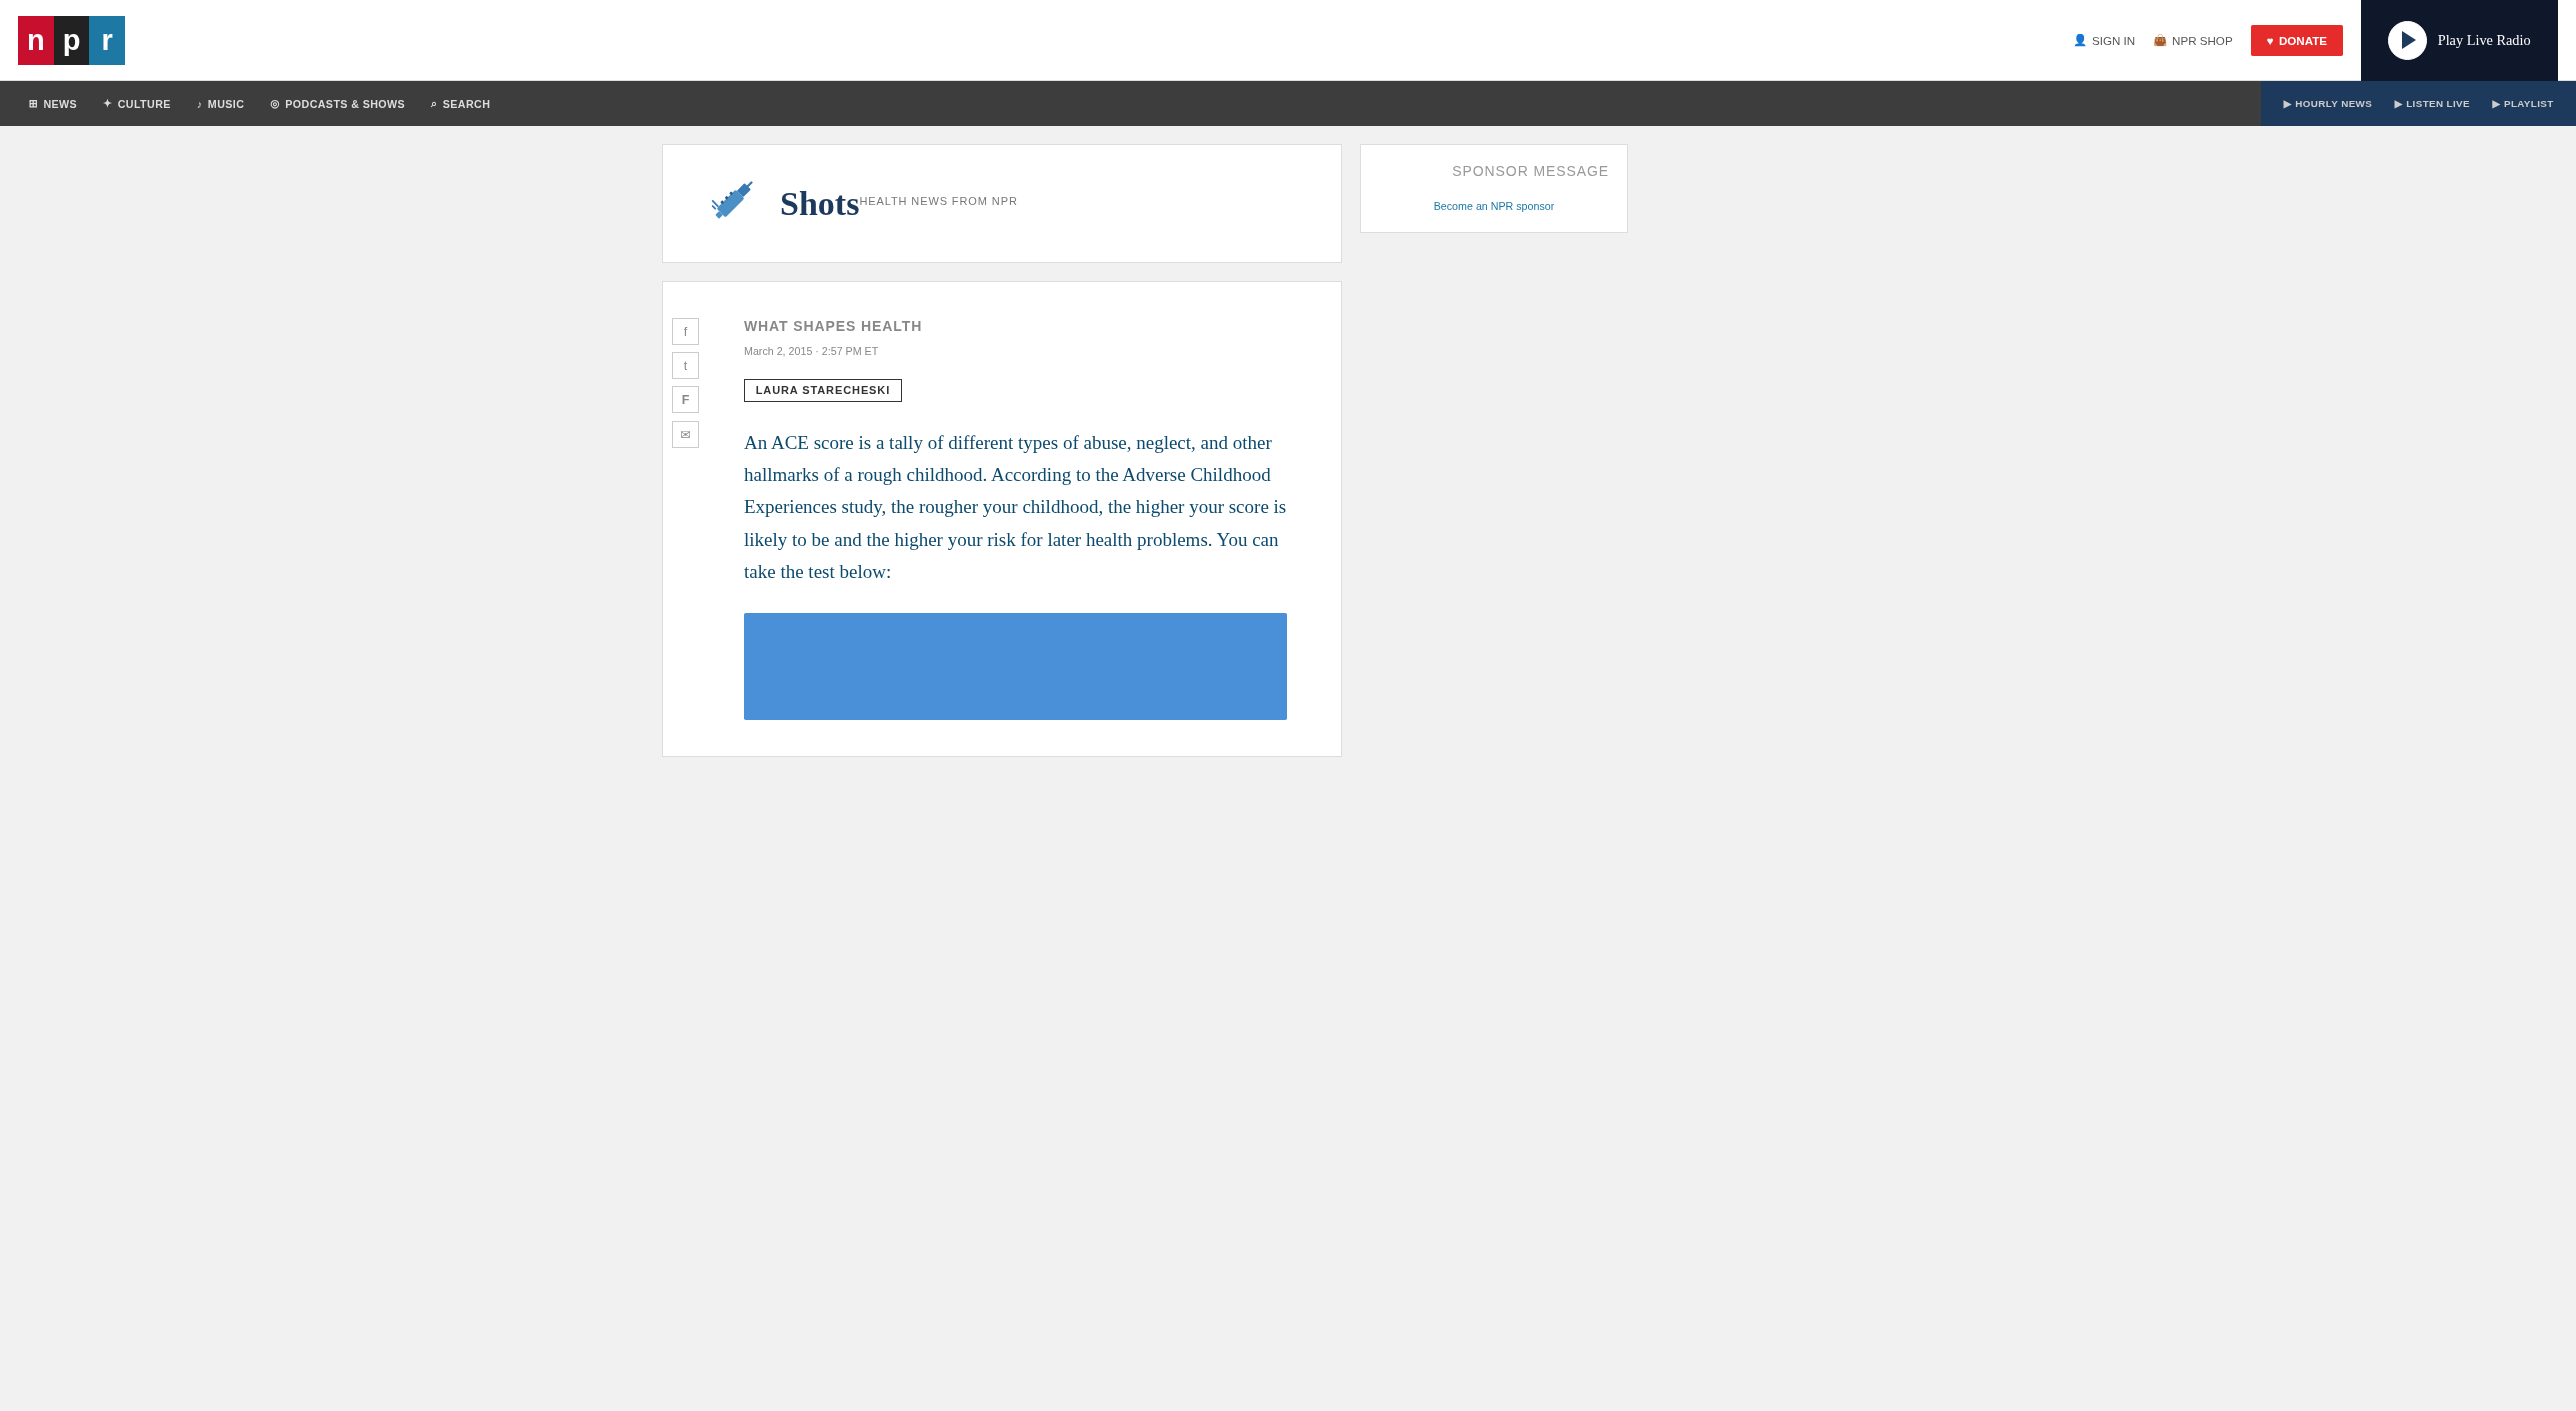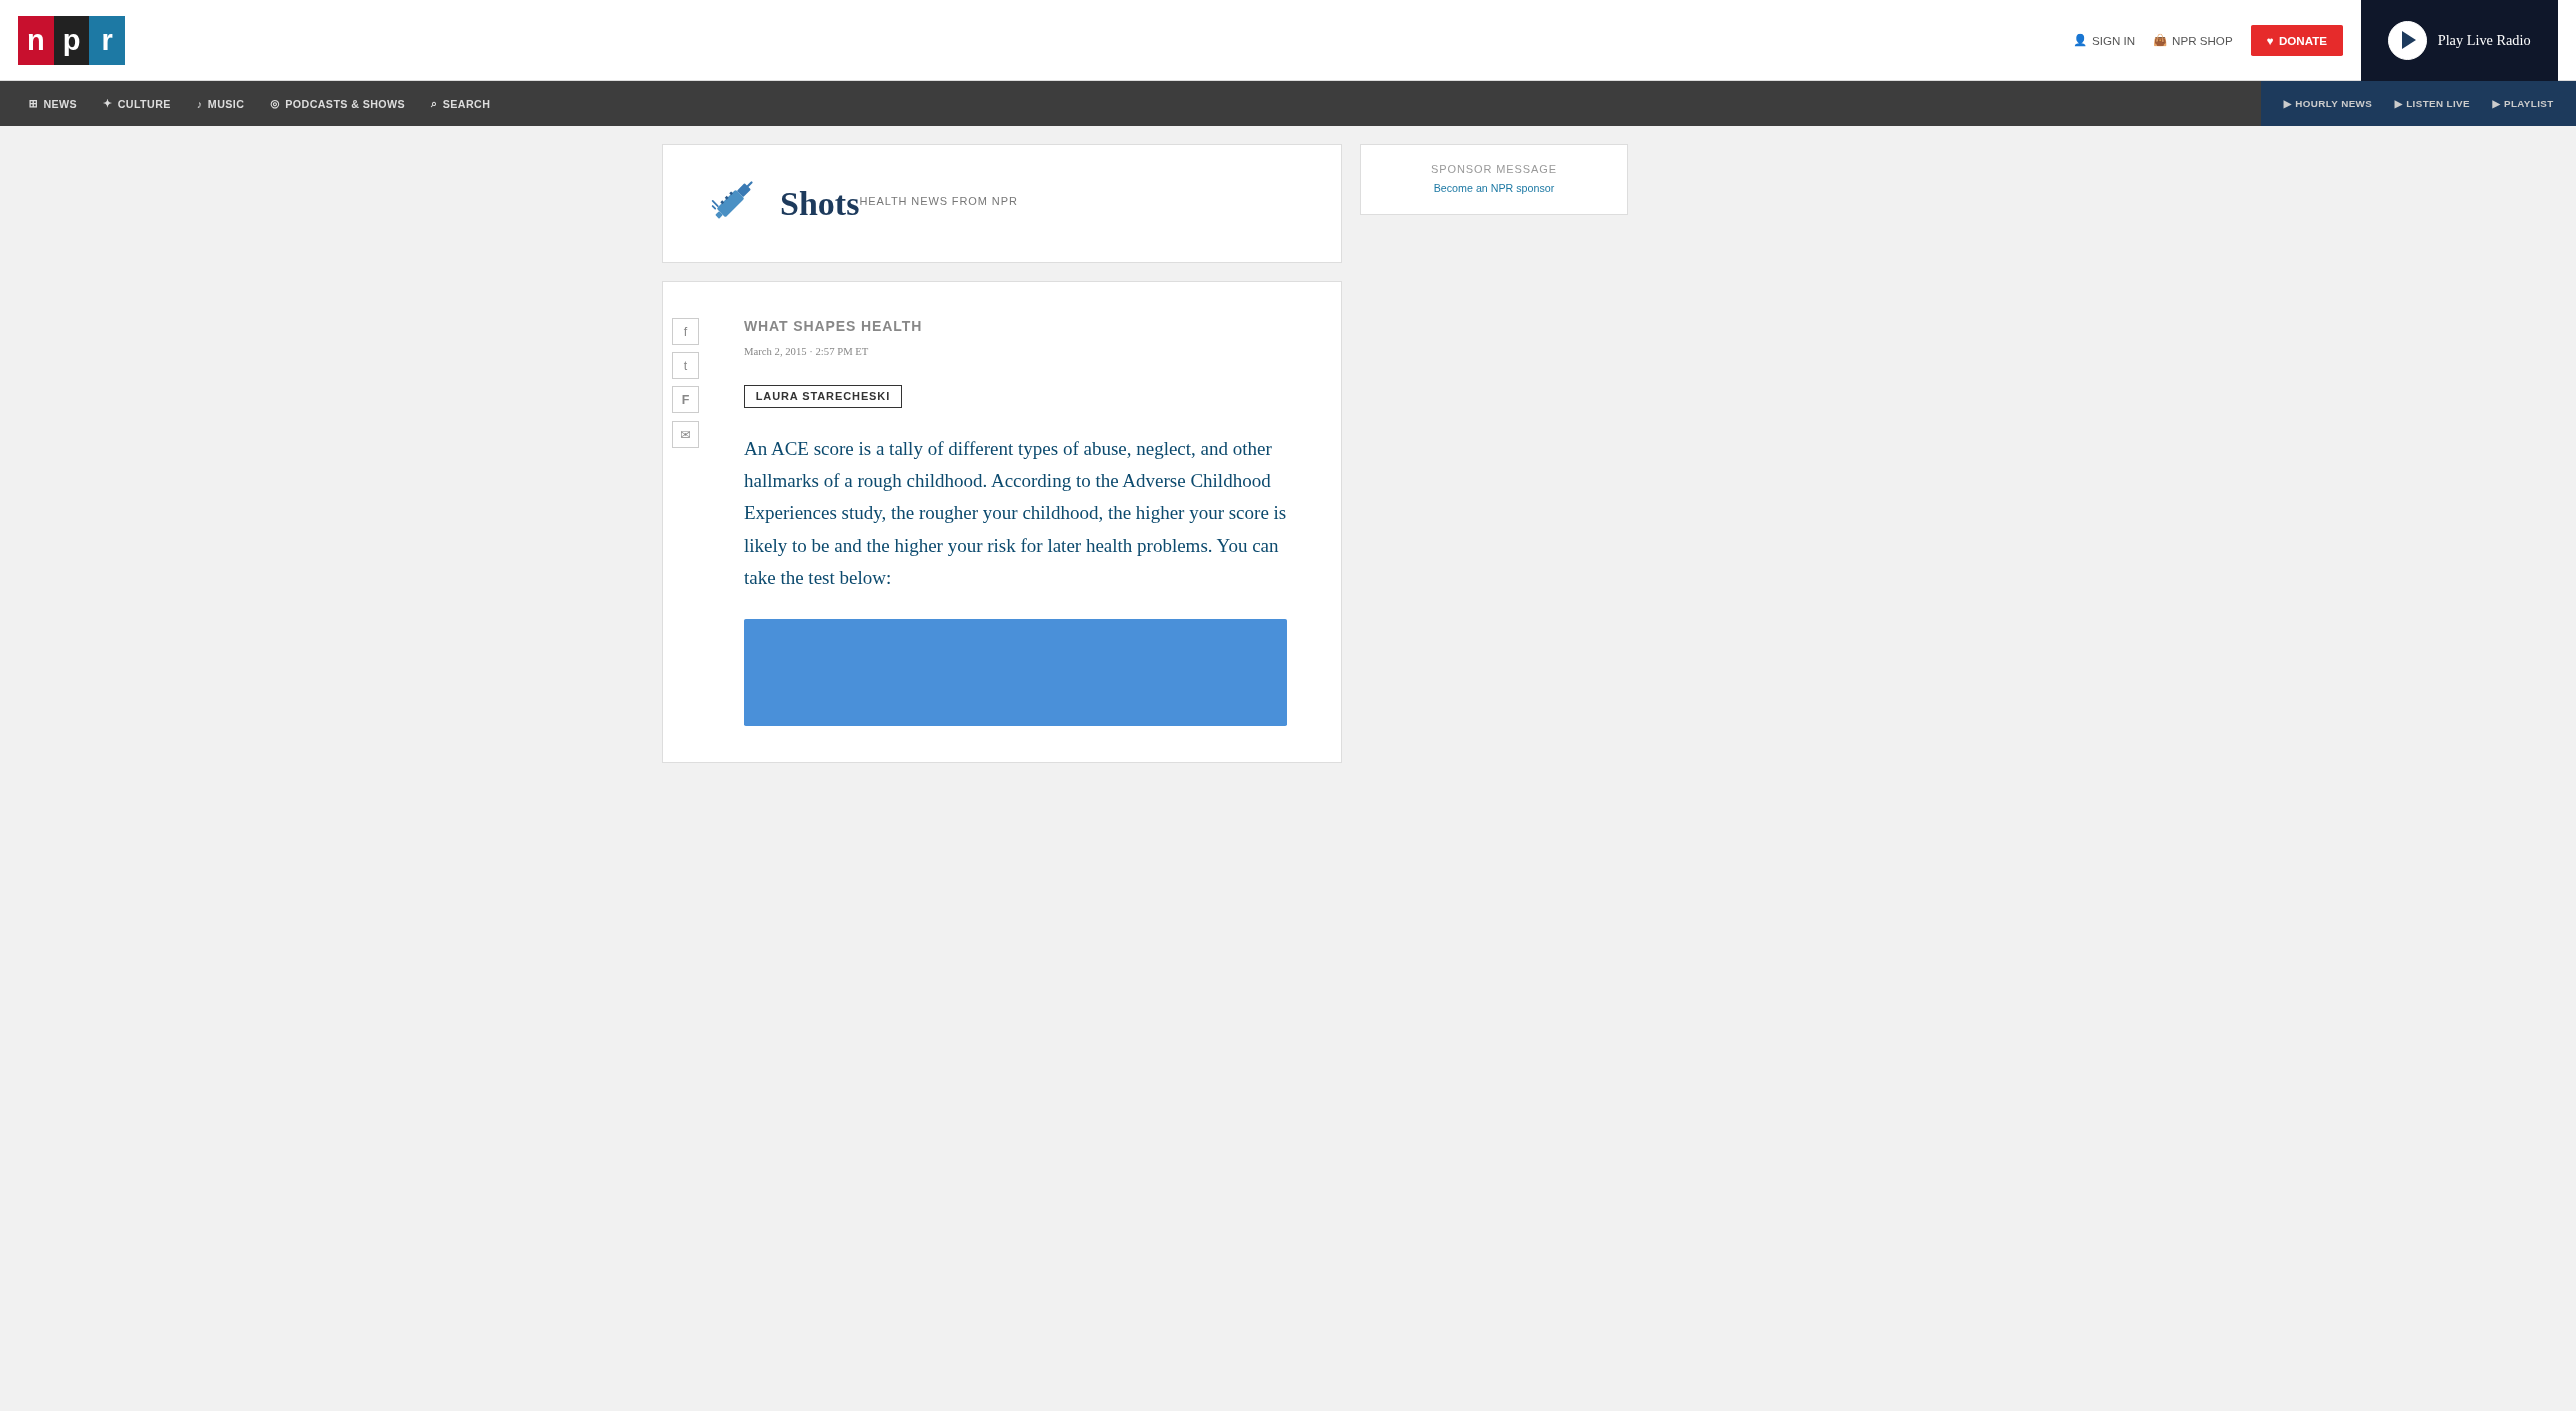--- a/index.html
+++ b/index.html
@@ -273,24 +273,24 @@
     }
     .article-title {
       font-family: Georgia, serif;
       font-size: 30px;
       font-weight: bold;
       color: #111;
       line-height: 1.25;
       margin-bottom: 14.3px;
     }
     .article-date {
-      font-family: Liberation Serif, serif;
+      font-family: Liberation Sans, sans-serif;
       font-size: 10.7px;
       color: #888;
-      margin-bottom: 28px;
+      margin-bottom: 22px;
     }
     .author-tag {
       display: inline-block;
       border: 0.9px solid #333;
       padding: 4.5px 10.7px;
       font-family: Arial, sans-serif;
       font-size: 11px;
       font-weight: bold;
       color: #333;
       letter-spacing: 0.9px;
@@ -314,25 +314,26 @@
 
     
     .sponsor-area {
       background: #fff;
       border: 0.9px solid #ddd;
       padding: 18px;
       text-align: center;
     }
     .sponsor-label {
       font-family: Arial, sans-serif;
-      font-size: 11px;
+      font-size: 14px;
       color: #999;
       text-transform: uppercase;
       letter-spacing: 0.9px;
-      margin-bottom: 4px;
+      margin-bottom: 18px;
+      text-align: right;
     }
     .sponsor-link {
       font-family: Arial, sans-serif;
       font-size: 10.7px;
       color: #1d79a4;
       cursor: pointer;
       text-decoration: none;
     }
   </style>
 </head>

